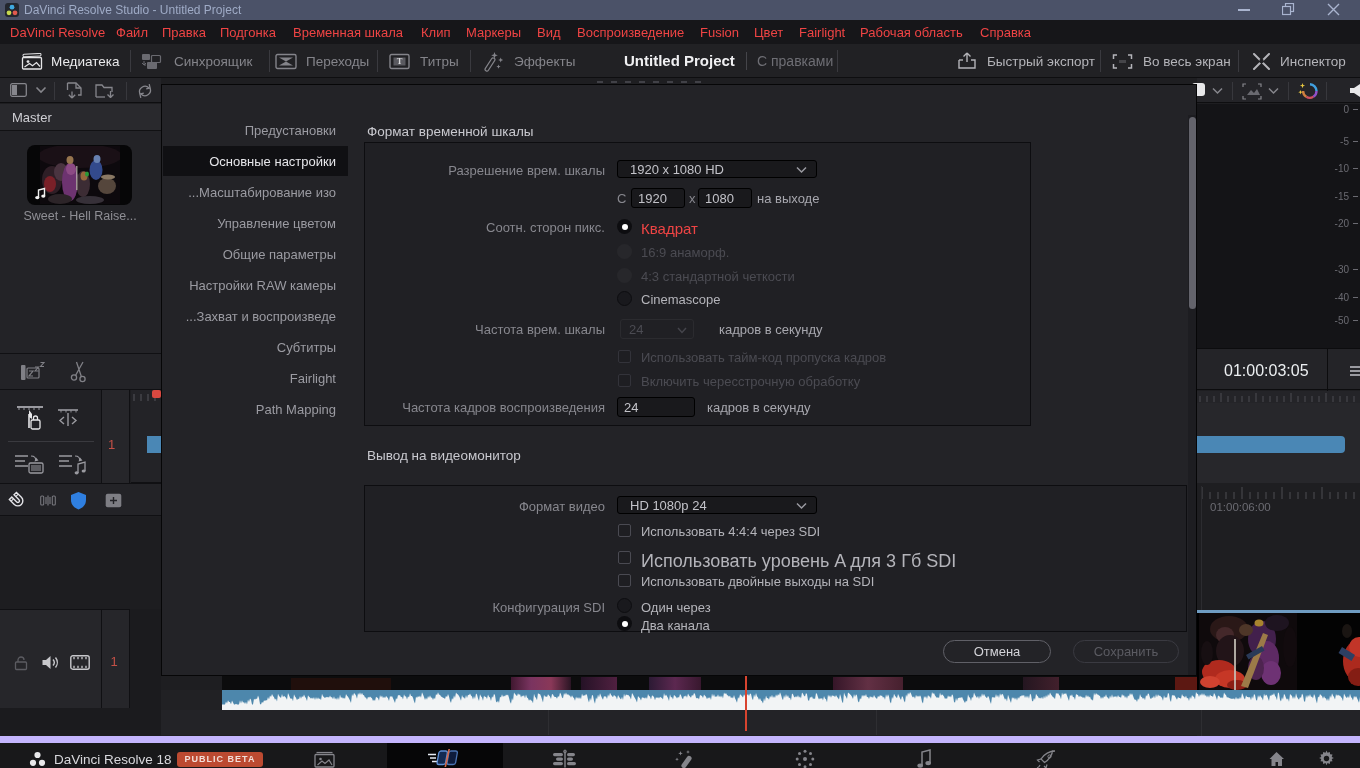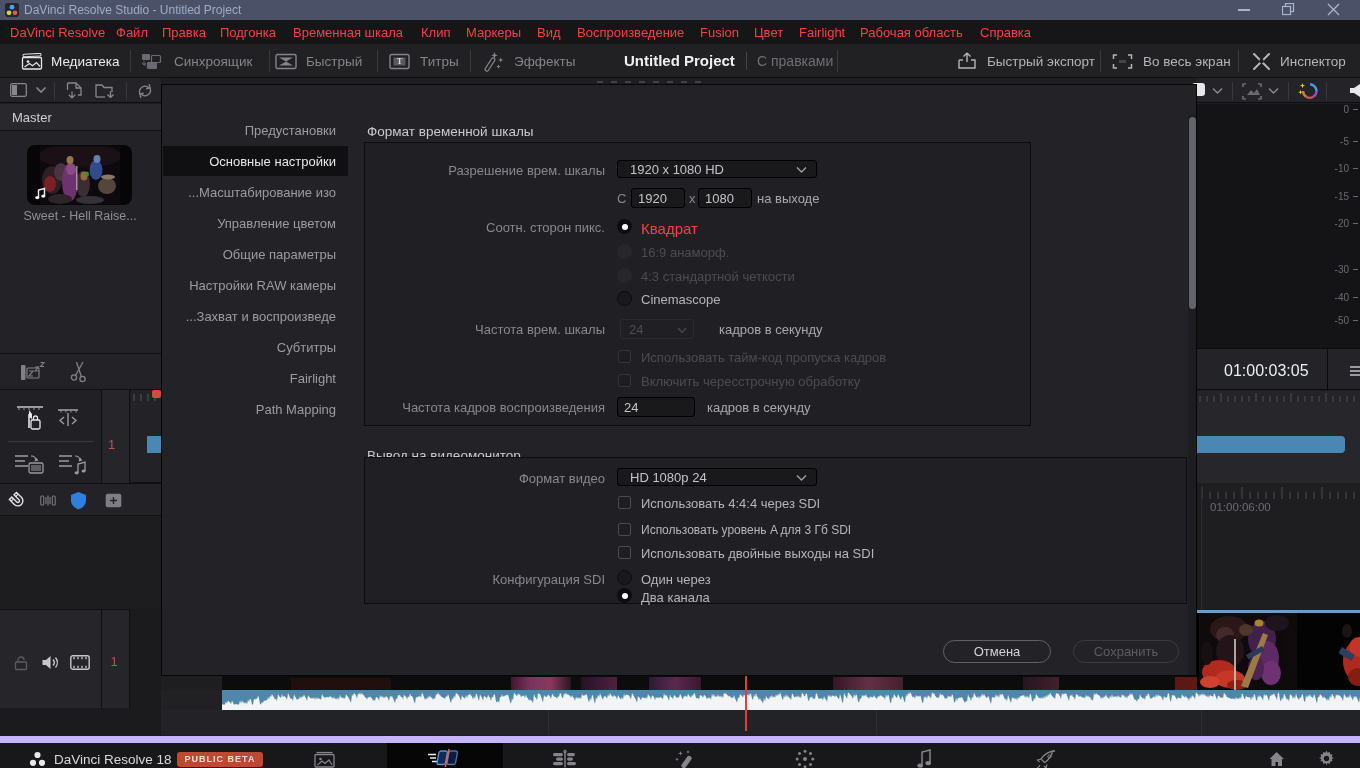--- a/index.html
+++ b/index.html
@@ -60,21 +60,21 @@
     <rect x="10.5" y="2.5" width="9" height="7" rx="1" fill="none" stroke="#6a6a70" stroke-width="1.2"></rect>
     <rect x="6" y="9" width="10" height="7" rx="1" fill="#6a6a70"></rect>
     <path d="M3 8 v4 h2 M3 12 l-2 -2 m2 2 l2 -2" stroke="#6a6a70" stroke-width="1" fill="none"></path>
   </svg>
   <span class="a" style="left:174px;top:10px;font-size:13.5px;color:#84848a">Синхроящик</span>
   <div class="vd" style="left:269px;top:6px;height:22px"></div>
   <svg class="a" style="left:275px;top:9px" width="22" height="17" viewBox="0 0 22 17">
     <rect x="1" y="1.5" width="20" height="14" rx="1.5" fill="none" stroke="#84848a" stroke-width="1.4"></rect>
     <path d="M4 4.5 h14 l-14 8 h14 z" fill="#84848a"></path>
   </svg>
-  <span class="a" style="left:306px;top:10px;font-size:13.5px;color:#84848a">Быстрый</span>
+  <span class="a" style="left:306px;top:10px;font-size:13.5px;color:#84848a">Переходы</span>
   <div class="vd" style="left:377px;top:6px;height:22px"></div>
   <svg class="a" style="left:389px;top:9px" width="21" height="17" viewBox="0 0 21 17">
     <rect x="1" y="1.5" width="19" height="14" rx="1.5" fill="none" stroke="#84848a" stroke-width="1.4"></rect>
     <rect x="4.5" y="4.5" width="12" height="8" fill="#5a5a60"></rect>
     <text x="10.5" y="11.3" font-size="8.5" fill="#d8d8da" text-anchor="middle" font-family="Liberation Serif" font-weight="bold">T</text>
   </svg>
   <span class="a" style="left:420px;top:10px;font-size:13.5px;color:#84848a">Титры</span>
   <div class="vd" style="left:470px;top:6px;height:22px"></div>
   <svg class="a" style="left:482px;top:7px" width="22" height="21" viewBox="0 0 22 21">
     <rect x="6.2" y="6" width="3.6" height="15" rx="1.8" transform="rotate(33 8 13.5)" fill="none" stroke="#84848a" stroke-width="1.2"></rect>
@@ -567,32 +567,32 @@
 
     <div class="a" style="left:0;top:257px;width:240px;text-align:right;color:#87878e;font-size:13px">Частота кадров воспроизведения</div>
     <div class="a" style="left:252px;top:254px;width:78px;height:20px;background:#19191c;border:1px solid #000;border-radius:3px">
       <span class="a" style="left:6px;top:2px;font-size:13px;color:#c3c3c9">24</span>
     </div>
     <div class="a" style="left:342px;top:257px;font-size:13px;color:#a7a7ae">кадров в секунду</div>
   </div>
 
   <div class="a" style="left:205px;top:363px;font-size:13.5px;color:#c9c9cf">Вывод на видеомонитор</div>
 
-  <div class="a" style="left:202px;top:372px;width:823px;height:147px;background:#202024;border:1px solid #0d0d10">
+  <div class="a" style="left:202px;top:400px;width:823px;height:147px;background:#202024;border:1px solid #0d0d10">
     <div class="a" style="left:0;top:13px;width:240px;text-align:right;color:#87878e;font-size:13px">Формат видео</div>
     <div class="a" style="left:252px;top:10px;width:200px;height:18px;background:#19191c;border:1px solid #000;border-radius:3px">
       <span class="a" style="left:12px;top:1px;font-size:13px;color:#c3c3c9">HD 1080p 24</span>
       <svg class="a" style="left:178px;top:5px" width="11" height="8" viewBox="0 0 11 8">
             <path d="M1 1.5 L5.5 6 L10 1.5" stroke="#9a9aa0" stroke-width="1.5" fill="none"></path>
           </svg>
     </div>
     <div class="a" style="left:253px;top:38px;width:13px;height:13px;background:#1e1e22;border:1px solid #4a4a52;border-radius:2px"></div>
     <div class="a" style="left:276px;top:37.5px;font-size:13px;color:#b4b4ba">Использовать 4:4:4 через SDI</div>
     <div class="a" style="left:253px;top:65px;width:13px;height:13px;background:#1e1e22;border:1px solid #4a4a52;border-radius:2px"></div>
-    <div class="a" style="left:276px;top:64.5px;font-size:12px;color:#b4b4ba">Использовать уровень A для 3 Гб SDI</div>
+    <div class="a" style="left:276px;top:64.5px;font-size:18px;color:#b4b4ba">Использовать уровень A для 3 Гб SDI</div>
     <div class="a" style="left:253px;top:88px;width:13px;height:13px;background:#1e1e22;border:1px solid #4a4a52;border-radius:2px"></div>
     <div class="a" style="left:276px;top:87.5px;font-size:13px;color:#b4b4ba">Использовать двойные выходы на SDI</div>
     <div class="a" style="left:0;top:113.5px;width:240px;text-align:right;color:#87878e;font-size:13px">Конфигурация SDI</div>
     <div class="a" style="left:252px;top:112px;width:15px;height:15px;border-radius:50%;background:#19191d;border:1px solid #0d0d10"></div>
     <div class="a" style="left:276px;top:113.5px;font-size:13px;color:#b4b4ba">Один через</div>
     <div class="a" style="left:252px;top:130px;width:15px;height:15px;border-radius:50%;background:#0d0d10"></div>
     <div class="a" style="left:256.5px;top:134.5px;width:6px;height:6px;border-radius:50%;background:#fff"></div>
     <div class="a" style="left:276px;top:131.5px;font-size:13px;color:#b4b4ba">Два канала</div>
   </div>
 

